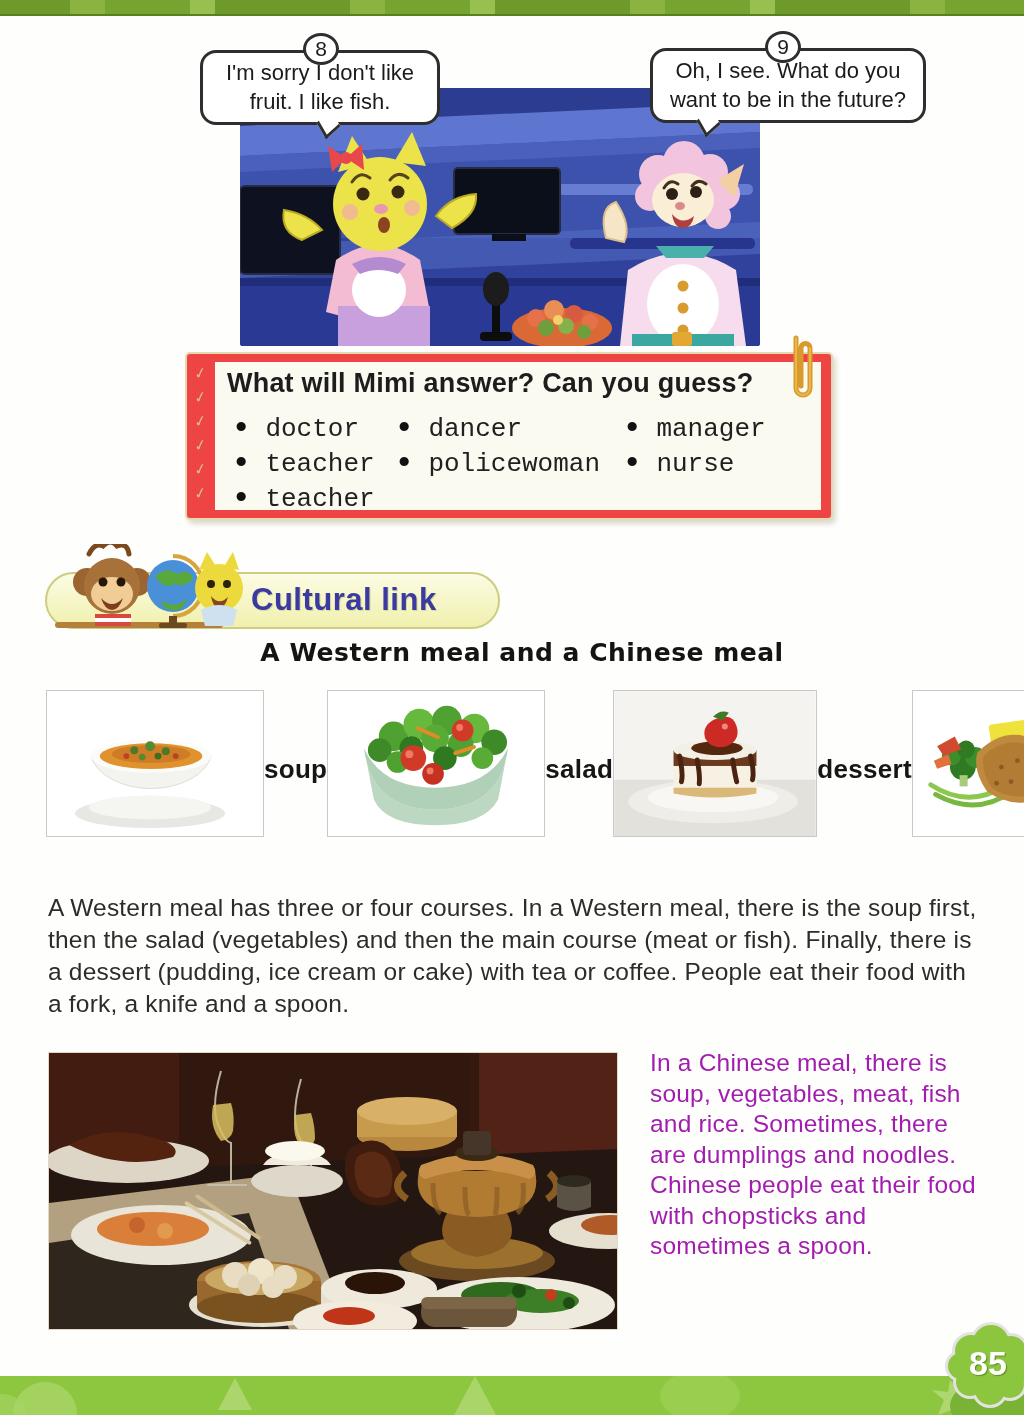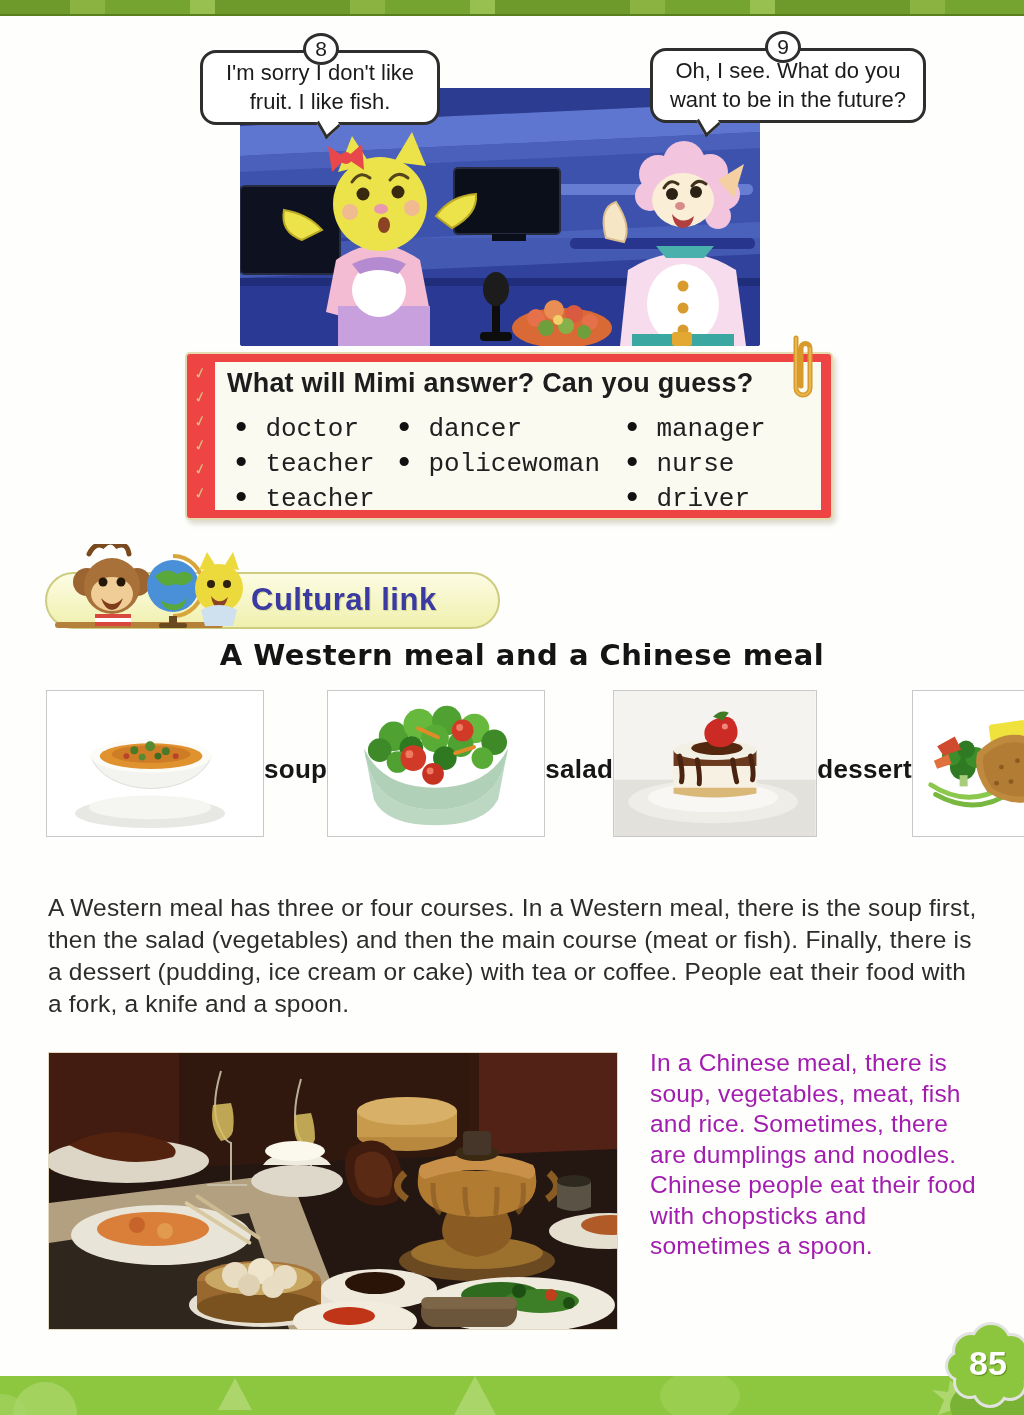--- a/index.html
+++ b/index.html
@@ -84,21 +84,21 @@
     border:2px solid #cdcd82; border-radius:29px;
   }
   .banner-label {
     position:absolute; left:204px; top:8px; font-size:31px; font-weight:bold;
     color:#3a3aa2; letter-spacing:.5px; text-shadow:1px 1px 0 #d8d89a;
   }
   .banner-chars { position:absolute; left:4px; top:-30px; }
 
   .main-title {
     position:absolute; left:0; top:638px; width:1024px; text-align:center;
-    font-size:29px; font-weight:bold; color:#141414;
+    font-size:25px; font-weight:bold; color:#141414;
     font-family:"DejaVu Sans", sans-serif; letter-spacing:.5px;padding-left:20px;
   }
 
   .courses { position:absolute; left:46px; top:690px; width:928px; display:flex; justify-content:space-between; }
   .course { display:flex; align-items:center; }
   .course .imgbox { border:1px solid #c9c9c9; background:#fff; }
   .course figcaption {
     margin-top:11px; font-size:26px; font-weight:bold; color:#161616; letter-spacing:.3px;
   }
 
@@ -255,21 +255,20 @@
       <li>teacher</li>
       <li>teacher</li>
     </ul>
     <ul class="pad-col c2">
       <li>dancer</li>
       <li>policewoman</li>
     </ul>
     <ul class="pad-col c3">
       <li>manager</li>
       <li>nurse</li>
-      <li>driver</li>
     </ul>
   </div>
 </section>
 
 <section>
 
   <div class="banner">
     <svg class="banner-chars" width="200" height="96" viewBox="0 0 200 96">
 
       <rect x="4" y="78" width="168" height="6" rx="3" fill="#b5803a"></rect>

